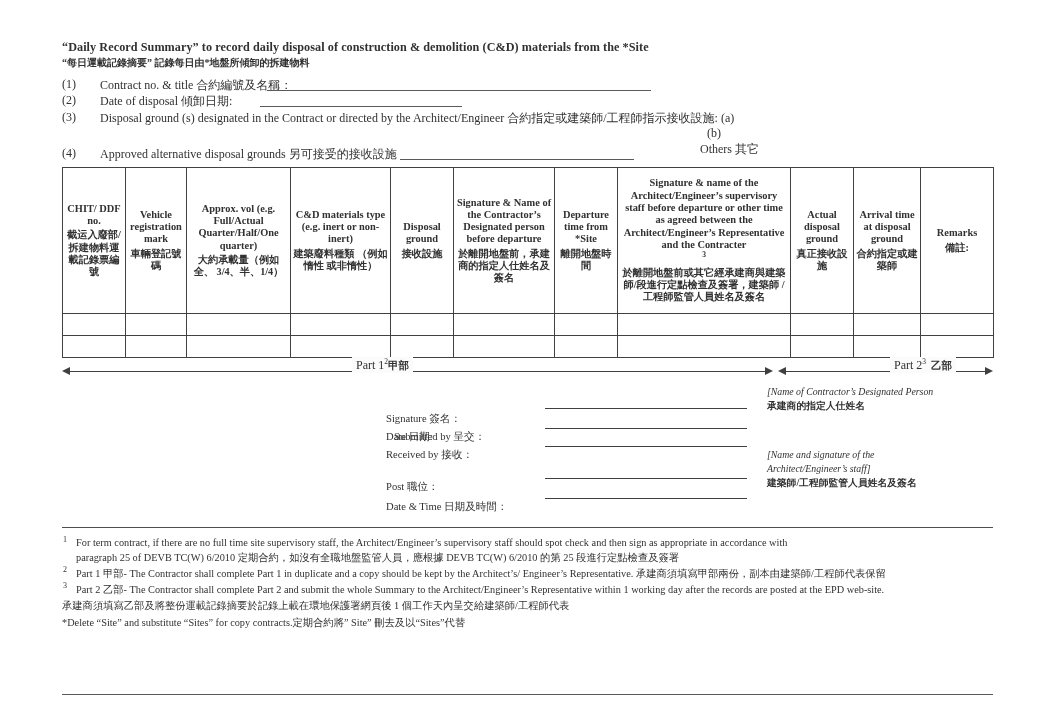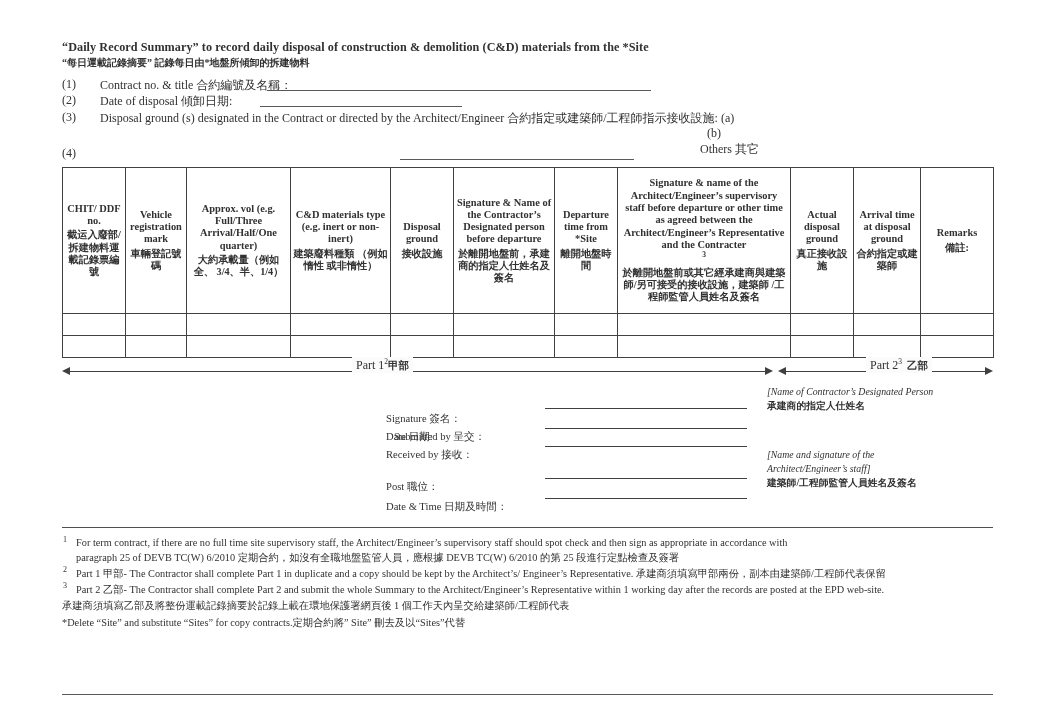--- a/index.html
+++ b/index.html
@@ -165,20 +165,21 @@
   <div class="field-num" style="left:62px; top:93px;">(2)</div>
   <div class="field-row" style="left:100px; top:93px;">Date of disposal 傾卸日期:</div>
   <div class="fill-line" style="left:260px; top:106px; width:202px;"></div>
 
   <div class="field-num" style="left:62px; top:110px;">(3)</div>
   <div class="field-row nowrap" style="left:100px; top:110px;">Disposal ground (s) designated in the Contract or directed by the Architect/Engineer 合約指定或建築師/工程師指示接收設施: (a)</div>
   <div class="field-row" style="left:707px; top:126px;">(b)</div>
   <div class="field-row" style="left:700px; top:141px;">Others 其它</div>
 
   <div class="field-num" style="left:62px; top:146px;">(4)</div>
+  <div class="field-row" style="left:100px; top:146px;">Approved alternative disposal grounds 另可接受的接收設施</div>
   <div class="fill-line" style="left:400px; top:159px; width:234px;"></div>
 
   <table id="record-table">
     <colgroup>
       <col style="width:63px">
         <col style="width:61px">
         <col style="width:104px">
       <col style="width:100px">
         <col style="width:63px">
         <col style="width:101px">
@@ -192,42 +193,42 @@
       <tr>
         <th>
           <span class="en-part">CHIT/ DDF no.</span>
           <span class="zh">截运入廢部/ 拆建物料運載記錄票編號</span>
         </th>
         <th>
           <span class="en-part">Vehicle registration mark</span>
           <span class="zh">車輛登記號碼</span>
         </th>
         <th>
-          <span class="en-part">Approx. vol (e.g. Full/Three Arrival/Half/One quarter)</span>
+          <span class="en-part">Approx. vol (e.g. Full/Actual Quarter/Half/One quarter)</span>
           <span class="zh">大約承載量（例如全、 3/4、半、1/4）</span>
         </th>
         <th>
           <span class="en-part">C&amp;D materials type (e.g. inert or non-inert)</span>
           <span class="zh">建築廢料種類 （例如惰性 或非惰性）</span>
         </th>
         <th>
           <span class="en-part">Disposal ground</span>
           <span class="zh">接收設施</span>
         </th>
         <th>
           <span class="en-part">Signature &amp; Name of the Contractor’s Designated person before departure</span>
           <span class="zh">於離開地盤前，承建商的指定人仕姓名及簽名</span>
         </th>
         <th>
           <span class="en-part">Departure time from *Site</span>
           <span class="zh">離開地盤時間</span>
         </th>
         <th>
           <span class="en-part">Signature &amp; name of the Architect/Engineer’s supervisory staff before departure or   other time as agreed between the Architect/Engineer’s Representative and the Contracter</span><sup>3</sup>
-          <span class="zh">於離開地盤前或其它經承建商與建築師/另可接受的接收設施，建築師 /工程師監管人員姓名及簽名</span>
+          <span class="zh">於離開地盤前或其它經承建商與建築師/段進行定點檢查及簽署，建築師 /工程師監管人員姓名及簽名</span>
         </th>
         <th>
           <span class="en-part">Actual disposal ground</span>
           <span class="zh">真正接收設施</span>
         </th>
         <th>
           <span class="en-part">Arrival time at disposal ground</span>
           <span class="zh">合約指定或建築師</span>
         </th>
         <th>
@@ -267,21 +268,21 @@
   </table>
 
   <div class="arrow-head left" style="left:62px;"></div>
   <div class="arrow-line" style="left:70px; width:700px;"></div>
   <div class="arrow-head right" style="left:765px;"></div>
   <div class="part-label" style="left:352px;"><span>Part 1</span><sup>2</sup><span class="b" style="font-size:10.5px">甲部</span></div>
 
   <div class="arrow-head left" style="left:778px;"></div>
   <div class="arrow-line" style="left:786px; width:199px;"></div>
   <div class="arrow-head right" style="left:985px;"></div>
-  <div class="part-label" style="left:866px;"><span>Part 2</span><sup>3</sup><span class="b" style="font-size:10.5px; margin-left:5px">乙部</span></div>
+  <div class="part-label" style="left:890px;"><span>Part 2</span><sup>3</sup><span class="b" style="font-size:10.5px; margin-left:5px">乙部</span></div>
 
   <div class="sub-label" style="left:394px; top:385px;margin-top:45px;">Submitted by  呈交：</div>
 
   <div class="sub-label" style="left:386px; top:412px;">Signature  簽名：</div>
   <div class="sub-line" style="top:408px;"></div>
 
   <div class="sub-label" style="left:386px; top:430px;">Date  日期:</div>
   <div class="sub-line" style="top:428px;"></div>
 
   <div class="sub-label" style="left:386px; top:448px;">Received by 接收：</div>

